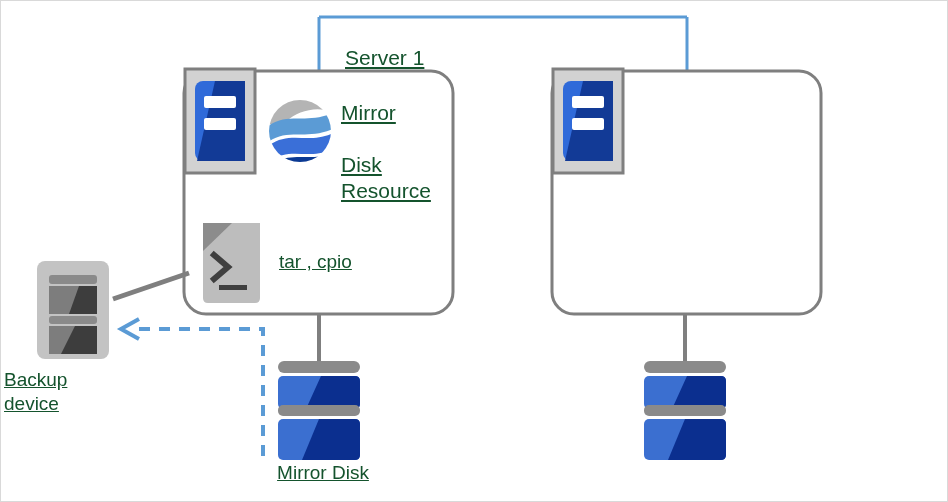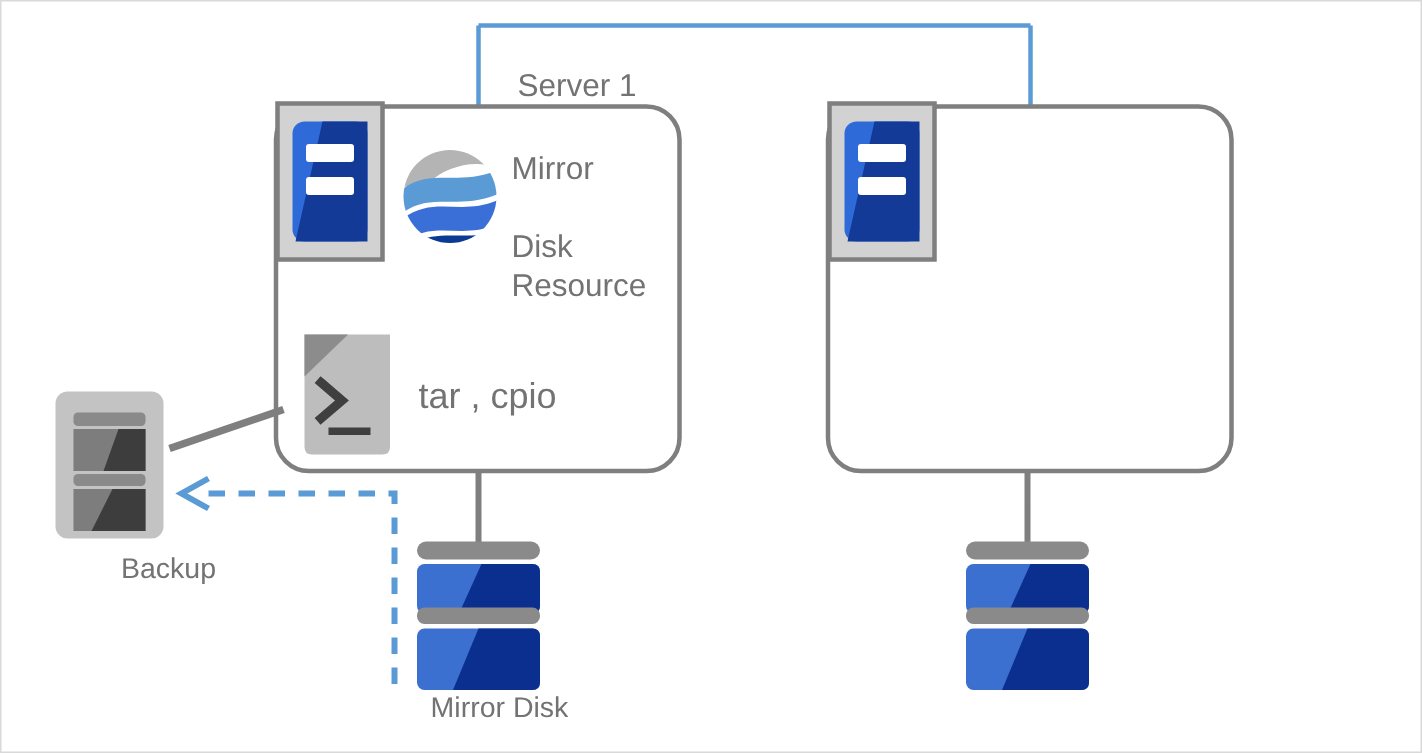--- a/index.html
+++ b/index.html
@@ -20,36 +20,37 @@
   .svg-layer {
     position: absolute;
     left: 0;
     top: 0;
     width: 948px;
     height: 502px;
     pointer-events: none;
   }
   .label {
     position: absolute;
-    color: #737373;
+    color: #14532d;
     white-space: pre;
     line-height: 1.18;
+    text-decoration: underline;
   }
   .lbl-server {
     font-size: 21px;
   }
   .lbl-res {
     font-size: 21px;
   }
   .lbl-tar {
-    font-size: 24px;
+    font-size: 19px;
   }
   .lbl-backup {
     font-size: 19px;
-    text-align: right;
+    text-align: left;
     width: 140px;
   }
   .lbl-mdisk {
     font-size: 19px;
     text-align: center;
     width: 200px;
   }
 </style>
 </head>
 <body>
@@ -150,16 +151,17 @@
   <div class="label lbl-server" style="left:344px; top:45px;">Server 1</div>
 
 
   <div class="label lbl-res" style="left:340px; top:100px;">Mirror</div>
   <div class="label lbl-res" style="left:340px; top:126px;margin-top:26px;">Disk</div>
   <div class="label lbl-res" style="left:340px; top:136px;margin-top:42px;">Resource</div>
 
   <div class="label lbl-tar" style="left:278px; top:250px;">tar , cpio</div>
 
   <div class="label lbl-backup" style="left:3px; top:368px;">Backup</div>
+  <div class="label lbl-backup" style="left:3px; top:392px;">device</div>
 
-  <div class="label lbl-mdisk" style="left:232px; top:461px;">Mirror Disk</div>
+  <div class="label lbl-mdisk" style="left:222px; top:461px;">Mirror Disk</div>
 
 </div>
 
 </body></html>

